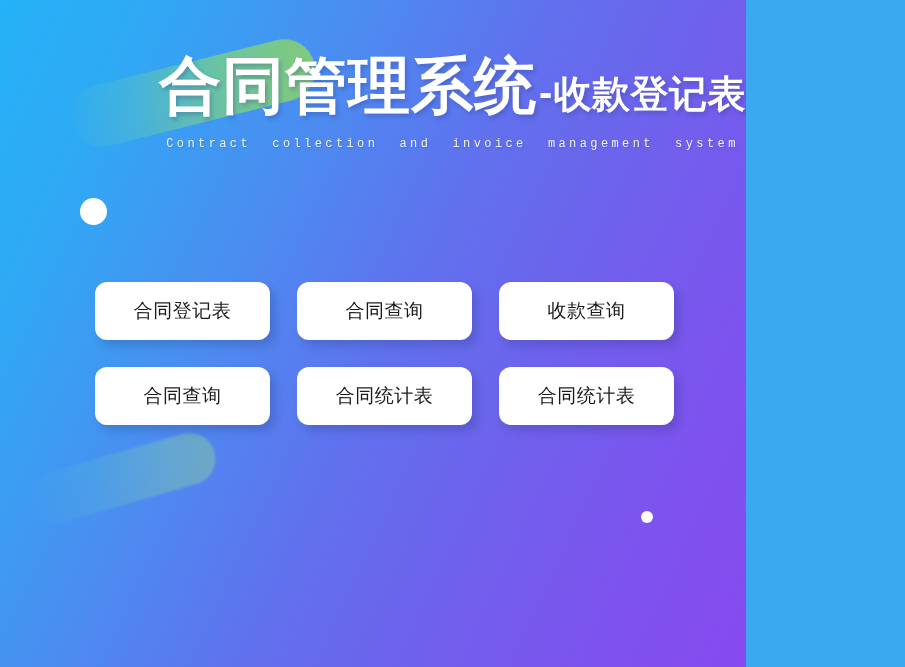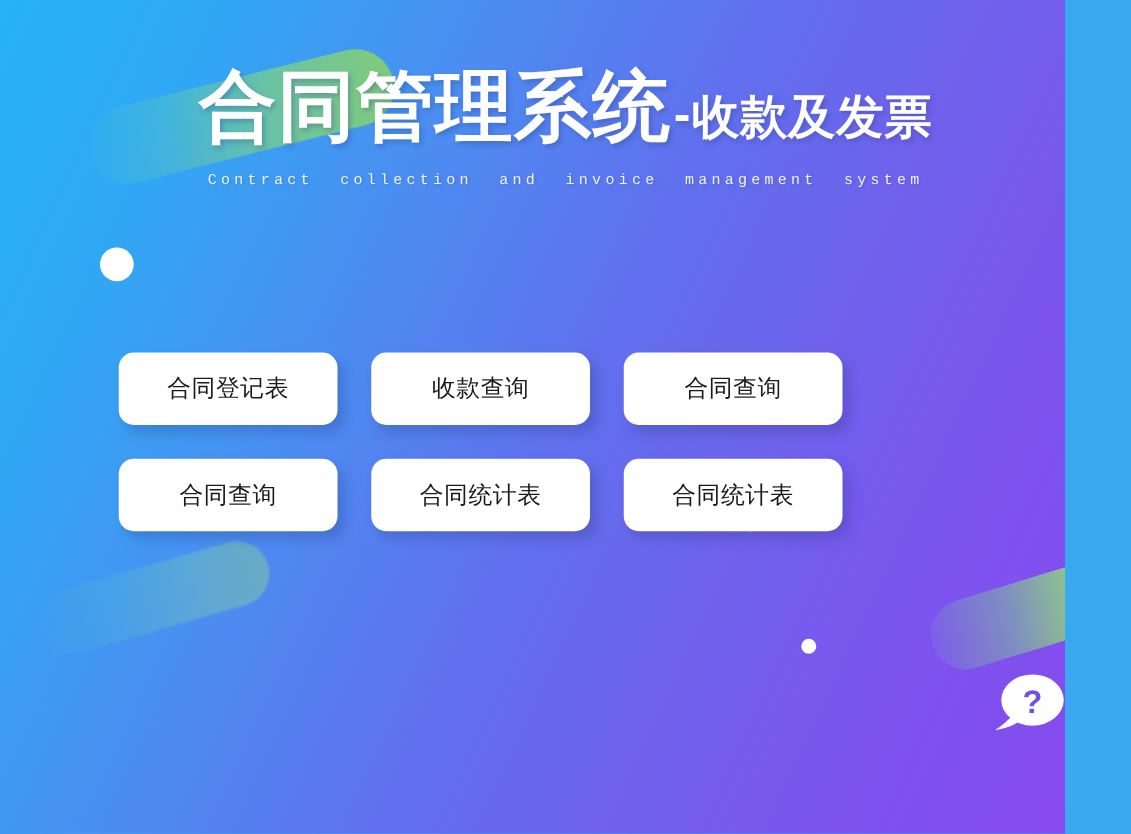--- a/index.html
+++ b/index.html
@@ -10,21 +10,21 @@
     overflow: hidden;
   }
 
   body {
     font-family: "Liberation Sans", "DejaVu Sans", sans-serif;
     background: #3aa9f0;
   }
 
   #stage {
     position: relative;
-    width: 852px;
+    width: 746px;
     height: 667px;
     overflow: hidden;
     background:
       linear-gradient(115deg,
         #25b2f7 0%,
         #2fa9f4 14%,
         #4b8df1 34%,
         #6071ee 52%,
         #6d63ec 66%,
         #7b55ee 82%,
@@ -200,36 +200,36 @@
   <div class="green-br"></div>
 
   <div class="dot dot-large"></div>
   <div class="dot dot-medium"></div>
   <div class="dot dot-small"></div>
 
   <div class="header">
     <div class="title-row">
       <span class="title-main">合同管理系统</span>
       <span class="title-dash">-</span>
-      <span class="title-sub">收款及发票</span>
+      <span class="title-sub">收款登记表</span>
     </div>
     <div class="subtitle-en">Contract  collection  and  invoice  management  system</div>
   </div>
 
   <div class="menu-grid">
 
     <div class="menu-btn">
       <span class="menu-btn-label">合同登记表</span>
     </div>
 
     <div class="menu-btn">
+      <span class="menu-btn-label">合同查询</span>
+    </div>
+    <div class="menu-btn">
       <span class="menu-btn-label">收款查询</span>
-    </div>
-    <div class="menu-btn">
-      <span class="menu-btn-label">合同查询</span>
     </div>
     <div class="menu-btn">
       <span class="menu-btn-label">合同查询</span>
     </div>
 
     <div class="menu-btn">
       <span class="menu-btn-label">合同统计表</span>
     </div>
     <div class="menu-btn">
       <span class="menu-btn-label">合同统计表</span>

